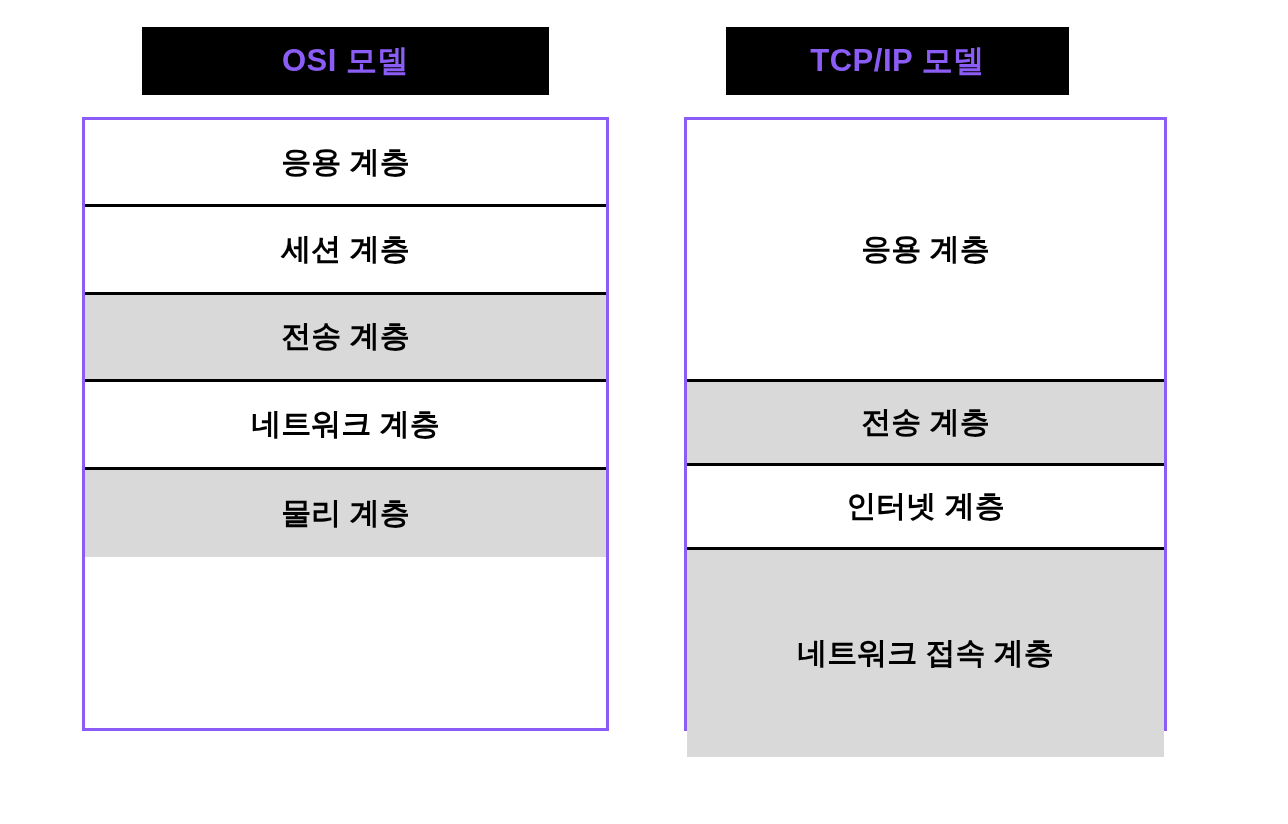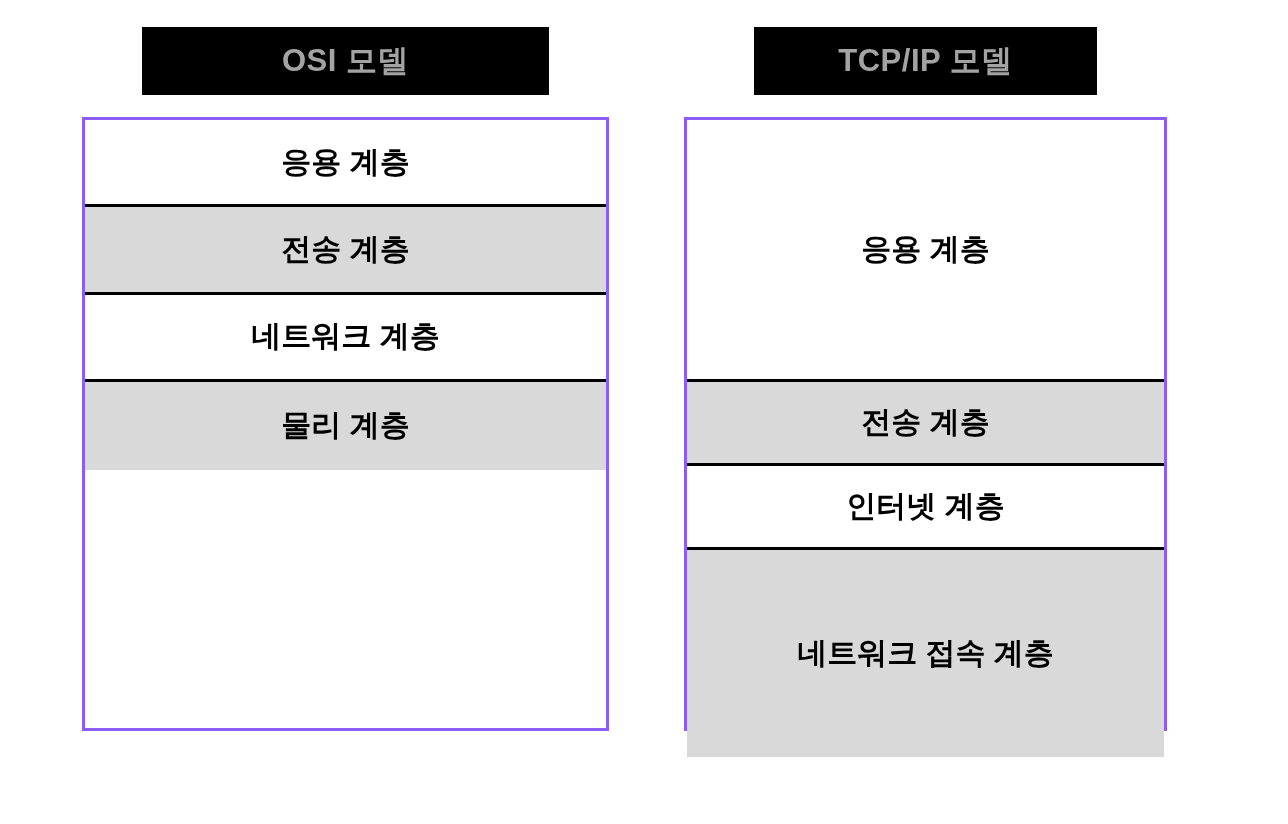--- a/index.html
+++ b/index.html
@@ -21,21 +21,21 @@
     height: 824px;
   }
 
   .model-column {
     position: absolute;
     top: 0;
   }
 
   .model-title {
     background: #000000;
-    color: #a3a3a3;
+    color: #8b5cf6;
     font-weight: bold;
     font-size: 31px;
     display: flex;
     align-items: center;
     justify-content: center;
     letter-spacing: 0.5px;
   }
 
   .stack {
     border: 3px solid #8b5cf6;
@@ -79,21 +79,21 @@
   #osi-column .layer-box {
     height: 87.4px;
   }
 
   
   #tcpip-column {
     left: 684px;
     width: 483px;
   }
   #tcpip-column .model-title {
-    margin-left: 70px;
+    margin-left: 42px;
     margin-top: 27px;
     width: 343px;
     height: 68px;
   }
   #tcpip-column .stack {
     margin-top: 22px;
     width: 483px;
     height: 614px;
   }
   #tcpip-column .layer-application { height: 262px; }
@@ -103,20 +103,21 @@
 </style>
 </head>
 <body>
 
 <div id="diagram">
 
   <div class="model-column" id="osi-column">
     <div class="model-title">OSI 모델</div>
     <div class="stack">
       <div class="layer-box">응용 계층</div>
+      <div class="layer-box">세션 계층</div>
       <div class="layer-box shaded">전송 계층</div>
       <div class="layer-box">네트워크 계층</div>
       <div class="layer-box shaded">물리 계층</div>
     </div>
   </div>
 
   <div class="model-column" id="tcpip-column">
     <div class="model-title">TCP/IP 모델</div>
     <div class="stack">
       <div class="layer-box layer-application">응용 계층</div>

